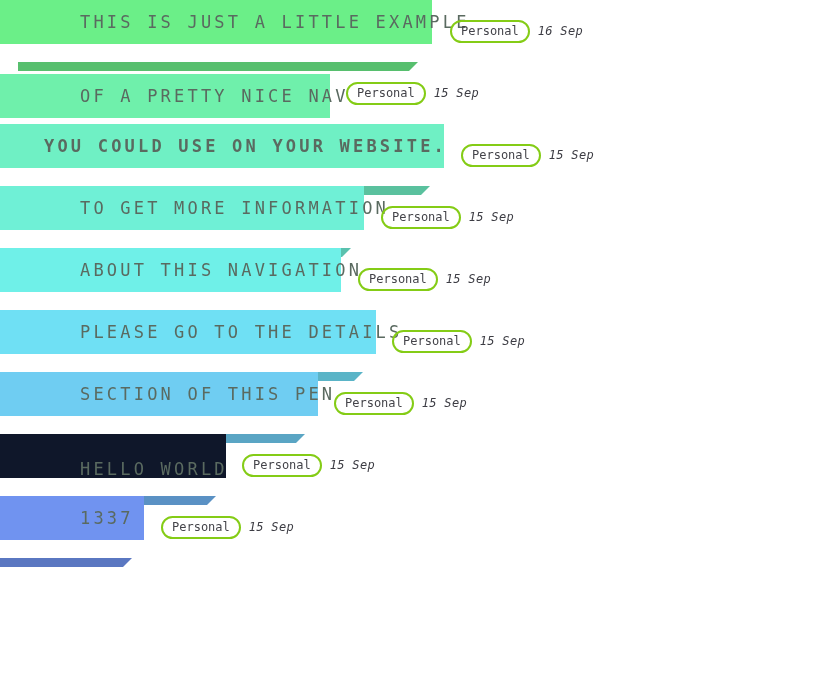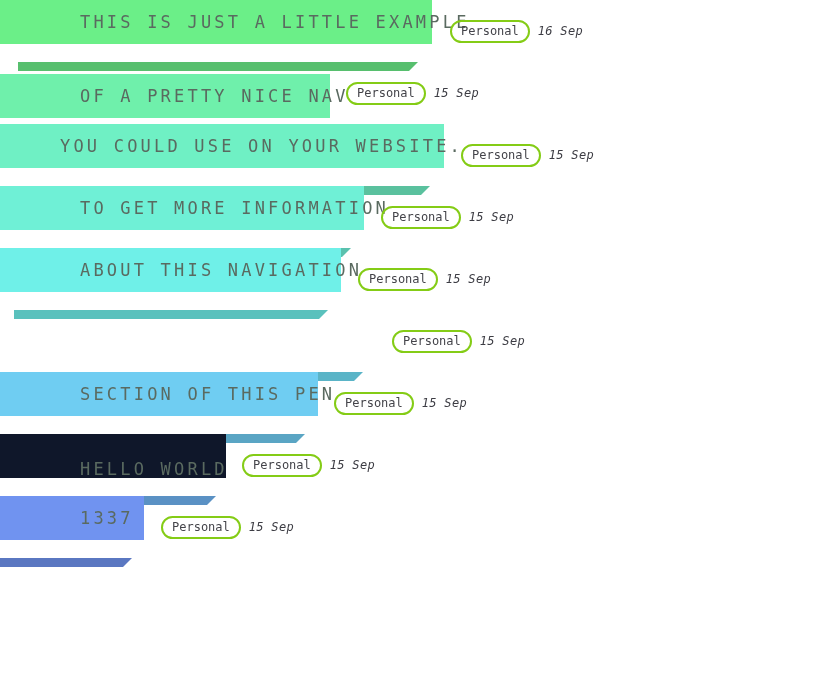--- a/index.html
+++ b/index.html
@@ -90,21 +90,21 @@
         </div>
       </div>
       <div class="meta" style="left: 346px;">
         <span class="pill">Personal</span>
         <span class="date">15 Sep</span>
       </div>
     </div>
     <div class="row">
       <div class="fold" style="left: 18px; width: 412px; background: rgb(90, 193, 158); clip-path: polygon(0px 0px, 100% 0px, calc(100% - 9px) 100%, 0px 100%);"></div>
       <div class="bar-wrap" style="width: 444px;">
-        <div class="bar" style="background: rgb(111, 240, 196); padding-left: 60px;">
+        <div class="bar" style="background: rgb(111, 240, 196); padding-left: 44px; font-weight: bold;">
           <span class="bar-label">YOU COULD USE ON YOUR WEBSITE.</span>
         </div>
       </div>
       <div class="meta" style="left: 461px;">
         <span class="pill">Personal</span>
         <span class="date">15 Sep</span>
       </div>
     </div>
     <div class="row">
       <div class="fold" style="left: 15px; width: 336px; background: rgb(90, 193, 174); clip-path: polygon(0px 0px, 100% 0px, calc(100% - 9px) 100%, 0px 100%);"></div>
@@ -125,20 +125,25 @@
           <span class="bar-label">ABOUT THIS NAVIGATION</span>
         </div>
       </div>
       <div class="meta" style="left: 358px;">
         <span class="pill">Personal</span>
         <span class="date">15 Sep</span>
       </div>
     </div>
     <div class="row">
       <div class="fold" style="left: 15px; width: 348px; background: rgb(90, 180, 199); clip-path: polygon(0px 0px, 100% 0px, calc(100% - 9px) 100%, 0px 100%);"></div>
+      <div class="bar-wrap" style="width: 376px;">
+        <div class="bar" style="background: rgb(111, 224, 244); padding-left: 80px;">
+          <span class="bar-label">PLEASE GO TO THE DETAILS</span>
+        </div>
+      </div>
       <div class="meta" style="left: 392px;">
         <span class="pill">Personal</span>
         <span class="date">15 Sep</span>
       </div>
     </div>
     <div class="row">
       <div class="fold" style="left: 13px; width: 292px; background: rgb(90, 165, 196); clip-path: polygon(0px 0px, 100% 0px, calc(100% - 9px) 100%, 0px 100%);"></div>
       <div class="bar-wrap" style="width: 318px;">
         <div class="bar" style="background: rgb(111, 205, 242); padding-left: 80px;">
           <span class="bar-label">SECTION OF THIS PEN</span>

